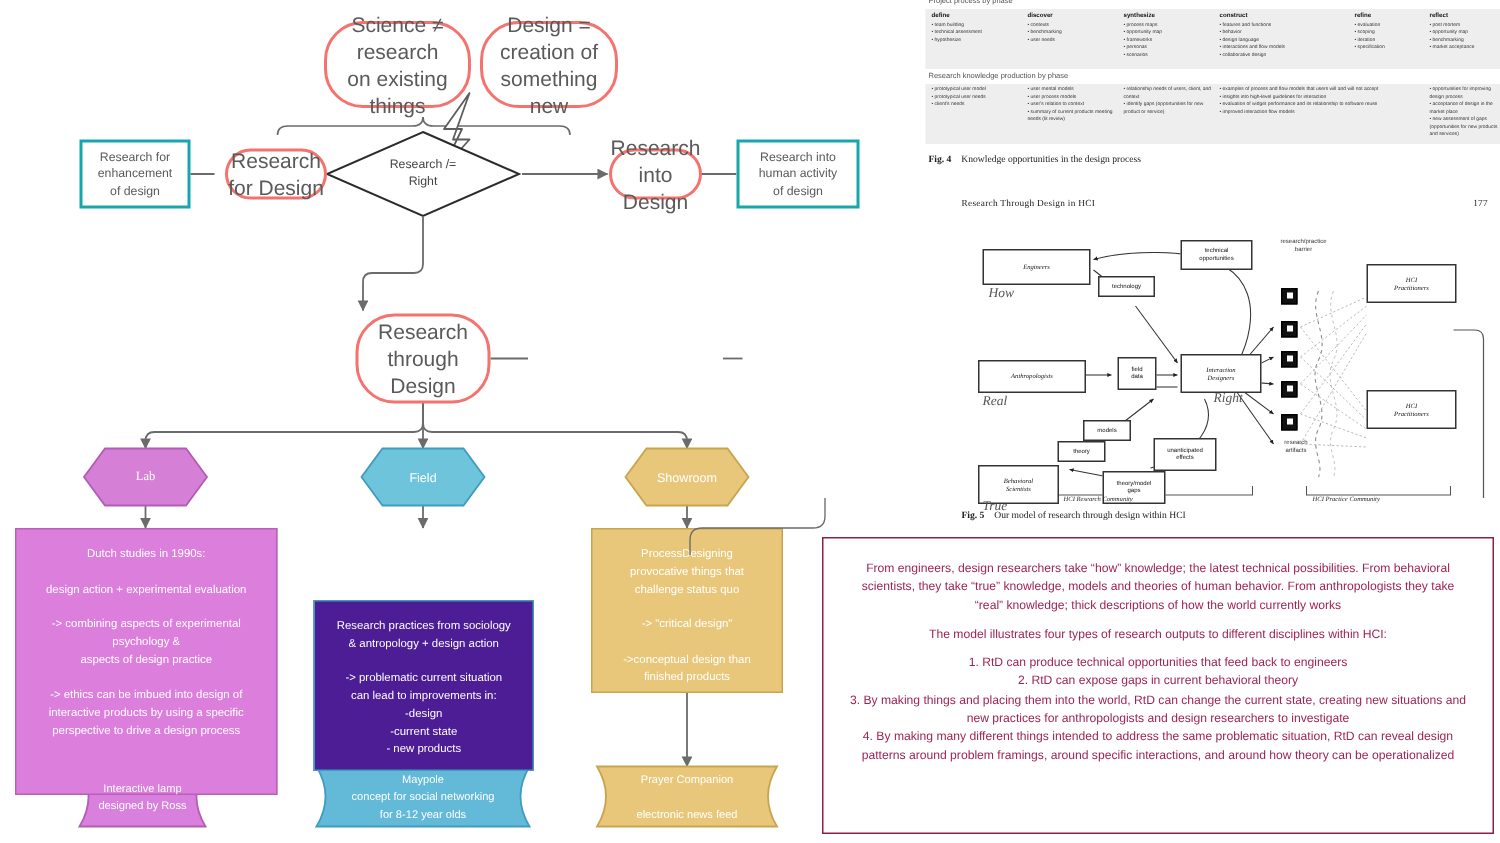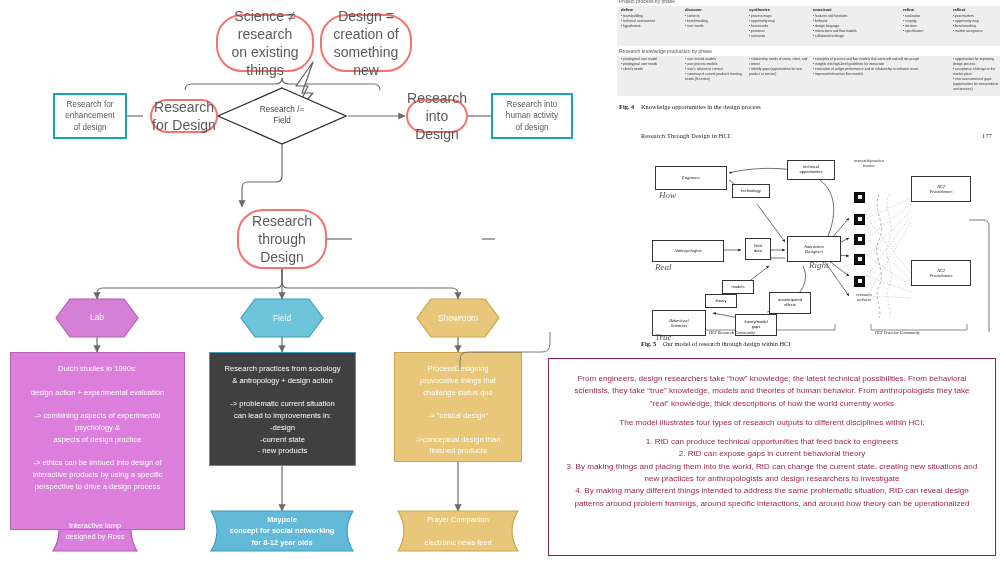--- a/index.html
+++ b/index.html
@@ -16,21 +16,21 @@
   .tealbox{border:2px solid #17a7ab;background:#fff;color:#5a5a5a;font-size:8.2px;line-height:1.35;}
   .diamond-lbl{position:absolute;inset:0;display:flex;align-items:center;justify-content:center;
                text-align:center;color:#444;font-size:8.2px;line-height:1.3;}
 
   .hexlabel{position:absolute;inset:0;display:flex;align-items:center;justify-content:center;
             color:#fff;font-size:8.4px;}
 
   .panel{color:#fff;font-size:7.6px;line-height:1.55;padding:10px 8px;text-align:center;
          white-space:pre-line;}
   .panel.purple{background:#dc7fdc;border:1.4px solid #b760b7;}
-  .panel.blue{background:#404040;border:1.4px solid #3f9cc0;}
+  .panel.blue{background:#4c1d95;border:1.4px solid #3f9cc0;margin-top:48px;}
   .panel.gold{background:#e8c77a;border:1.4px solid #c9a martin;}
   .panel.gold{background:#e8c77a;border:1.4px solid #c9a44f;}
 
   .doclabel{position:absolute;inset:0;display:flex;align-items:center;justify-content:center;
             text-align:center;color:#fff;font-size:7.4px;line-height:1.5;white-space:pre-line;}
 
   
   .redbox{border:1.6px solid #8e1f45;background:#fff;color:#9c2352;
           font-size:8.1px;line-height:1.52;text-align:center;padding:14px 16px 10px;}
   .redbox p{margin:0 0 7px;}
@@ -126,21 +126,21 @@
     <span style="white-space:pre-line">Science ≠ research
 on existing things</span>
   </div>
   <div class="abs pill ctr" style="left:320px;top:14px;width:92px;height:58px;">
     <span style="white-space:pre-line">Design = creation of
 something new</span>
   </div>
 
   <div class="abs" style="left:218px;top:88px;width:128px;height:56px;">
     <div class="diamond-lbl" style="white-space:pre-line">Research /=
-Field</div>
+Right</div>
   </div>
 
   <div class="abs pill ctr" style="left:150px;top:99px;width:68px;height:34px;">
     <span style="white-space:pre-line">Research
 for Design</span>
   </div>
   <div class="abs tealbox ctr" style="left:53px;top:93px;width:74px;height:46px;">
     <span style="white-space:pre-line">Research for
 enhancement
 of design</span>
@@ -155,21 +155,21 @@
 human activity
 of design</span>
   </div>
 
   <div class="abs pill big ctr" style="left:237px;top:209px;width:90px;height:60px;">
     <span style="white-space:pre-line">Research
 through
 Design</span>
   </div>
 
-  <div class="abs" style="left:56px;top:299px;width:82px;height:36px;">
+  <div class="abs" style="left:56px;top:299px;width:82px;height:36px;font-family:Liberation Serif, serif;">
     <div class="hexlabel">Lab</div>
   </div>
   <div class="abs" style="left:241px;top:299px;width:82px;height:38px;">
     <div class="hexlabel">Field</div>
   </div>
   <div class="abs" style="left:417px;top:299px;width:82px;height:38px;">
     <div class="hexlabel">Showroom</div>
   </div>
 
   <div class="abs panel purple" style="left:10px;top:352px;width:175px;height:178px;">Dutch studies in 1990s:
@@ -197,21 +197,21 @@
 
 -&gt; "critical design"
 
 -&gt;conceptual design than
 finished products</div>
 
   <div class="abs" style="left:53px;top:511px;width:84px;height:40px;">
     <div class="doclabel">Interactive lamp
 designed by Ross</div>
   </div>
-  <div class="abs" style="left:211px;top:511px;width:142px;height:40px;font-weight:bold;">
+  <div class="abs" style="left:211px;top:511px;width:142px;height:40px;">
     <div class="doclabel">Maypole
 concept for social networking
 for 8-12 year olds</div>
   </div>
   <div class="abs" style="left:398px;top:511px;width:120px;height:40px;">
     <div class="doclabel">Prayer Companion
 
 electronic news feed</div>
   </div>
 

